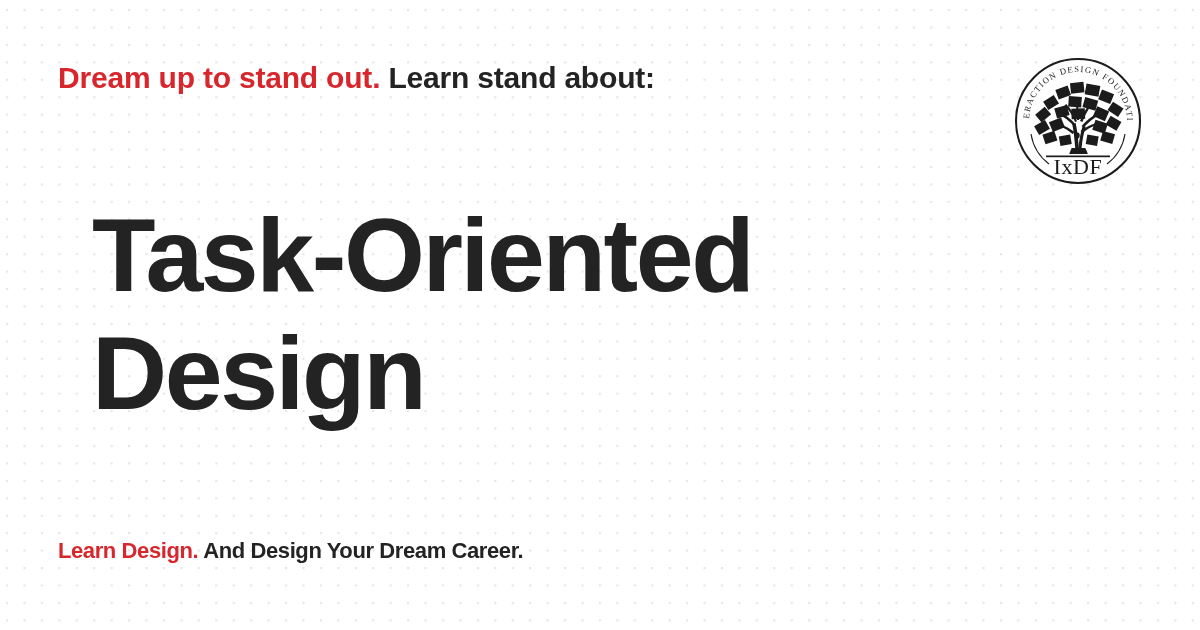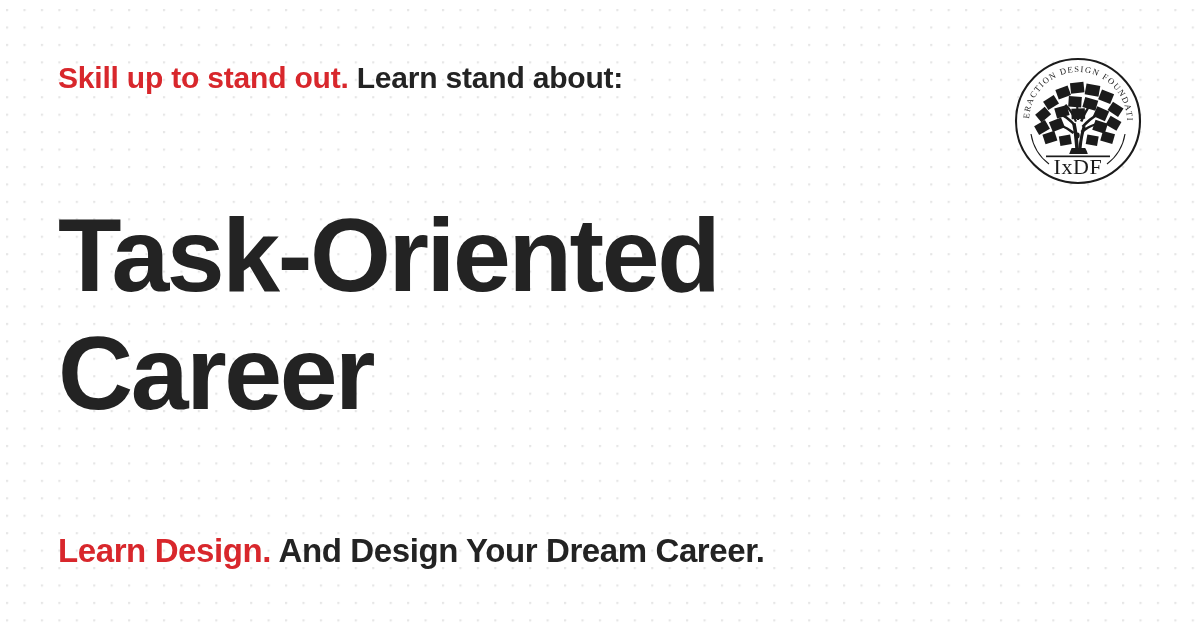--- a/index.html
+++ b/index.html
@@ -53,29 +53,30 @@
     width: 880px;
     color: #232323;
     font-size: 104px;
     font-weight: bold;
     line-height: 118px;
     letter-spacing: -2.4px;
   }
   .headline-line {
     display: block;
     white-space: nowrap;
+    margin-left: 34px;
   }
 
   
   .tagline {
     position: absolute;
     left: 58px;
     top: 529px;
     width: 1060px;
-    font-size: 33px;
+    font-size: 22px;
     font-weight: bold;
     line-height: 44px;
     letter-spacing: -0.4px;
     white-space: nowrap;
   }
 
   
   .logo {
     position: absolute;
     left: 1013px;
@@ -100,26 +101,26 @@
     fill: #1b1b1b;
     letter-spacing: 0.6px;
   }
 </style>
 </head>
 <body>
 
 <div id="card">
 
   <div class="eyebrow">
-    <span class="accent">Skill up to stand out.</span><span class="dark"> Learn stand about:</span>
+    <span class="accent">Dream up to stand out.</span><span class="dark"> Learn stand about:</span>
   </div>
 
   <h1 class="headline">
     <span class="headline-line">Task-Oriented</span>
-    <span class="headline-line">Career</span>
+    <span class="headline-line">Design</span>
   </h1>
 
   <div class="tagline">
     <span class="accent">Learn Design.</span><span class="dark"> And Design Your Dream Career.</span>
   </div>
 
   <div class="logo">
     <svg viewBox="0 0 130 130" xmlns="http://www.w3.org/2000/svg" aria-hidden="true">
       <defs>
         <path id="ringpath" d="M 16,65 A 49,49 0 0 1 114,65"></path>

